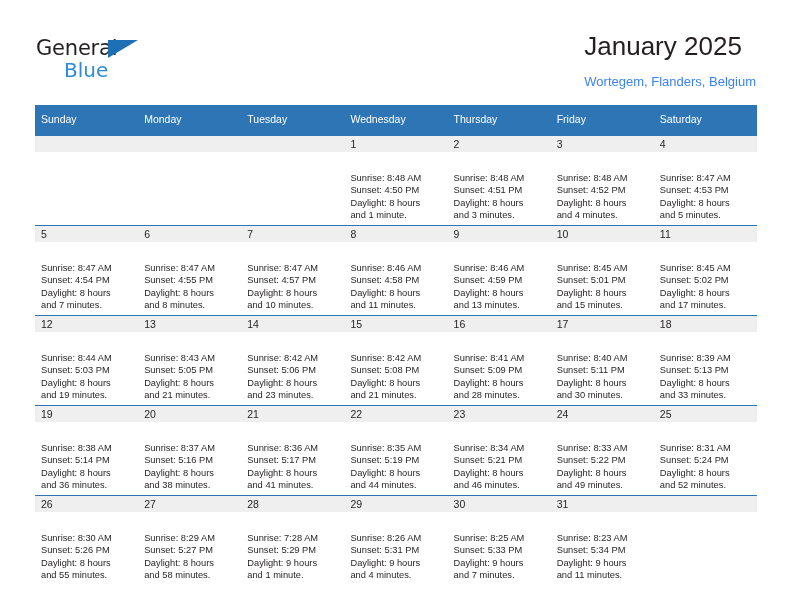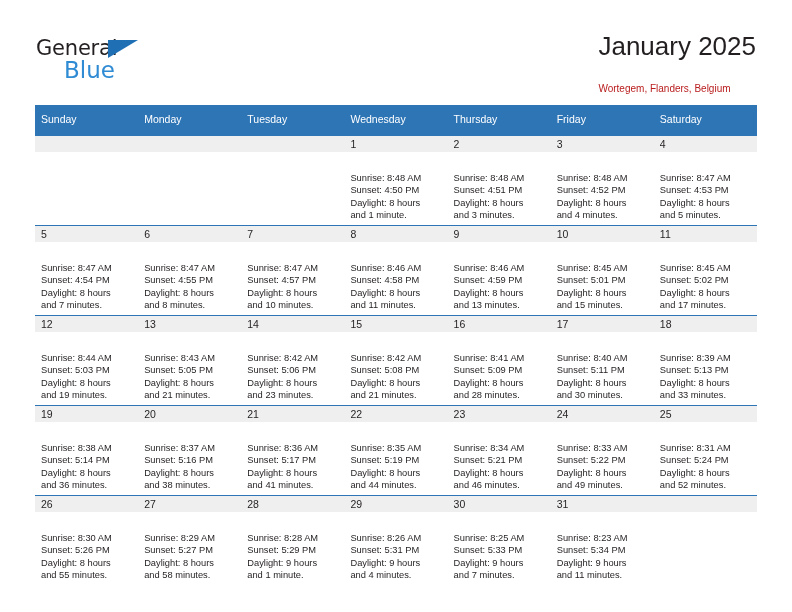--- a/index.html
+++ b/index.html
@@ -52,42 +52,42 @@
     top: 4px;
     width: 0;
     height: 0;
     border-left: 30px solid #1f6fb5;
     border-bottom: 18px solid transparent;
   }
   .logo-blue {
     position: absolute;
     left: 28px;
     top: 22px;
-    font-size: 23px;
+    font-size: 20px;
     color: #2e8bd4;
     font-family: "DejaVu Sans", sans-serif;
     line-height: 24px;
   }
   .title-block {
     position: absolute;
     right: 36px;
     top: 30px;
     text-align: left;
   }
   .cal-title {
     font-size: 26px;
     color: #231f20;
     line-height: 32px;
     white-space: nowrap;
   }
   .cal-subtitle {
-    font-size: 10px;
-    color: #b91c1c;
+    font-size: 13px;
+    color: #3b82f6;
     line-height: 18px;
-    margin-top: 18px;
+    margin-top: 11px;
     white-space: nowrap;
   }
 
   
   .calendar {
     position: absolute;
     left: 35px;
     top: 105px;
     width: 722px;
     border-collapse: collapse;
@@ -436,21 +436,21 @@
             <div class="cell-body">
               <div>Sunrise: 8:29 AM</div>
               <div>Sunset: 5:27 PM</div>
               <div>Daylight: 8 hours</div>
               <div>and 58 minutes.</div>
             </div>
           </td>
           <td>
             <div class="daynum-band">28</div>
             <div class="cell-body">
-              <div>Sunrise: 8:28 AM</div>
+              <div>Sunrise: 7:28 AM</div>
               <div>Sunset: 5:29 PM</div>
               <div>Daylight: 9 hours</div>
               <div>and 1 minute.</div>
             </div>
           </td>
           <td>
             <div class="daynum-band">29</div>
             <div class="cell-body">
               <div>Sunrise: 8:26 AM</div>
               <div>Sunset: 5:31 PM</div>

